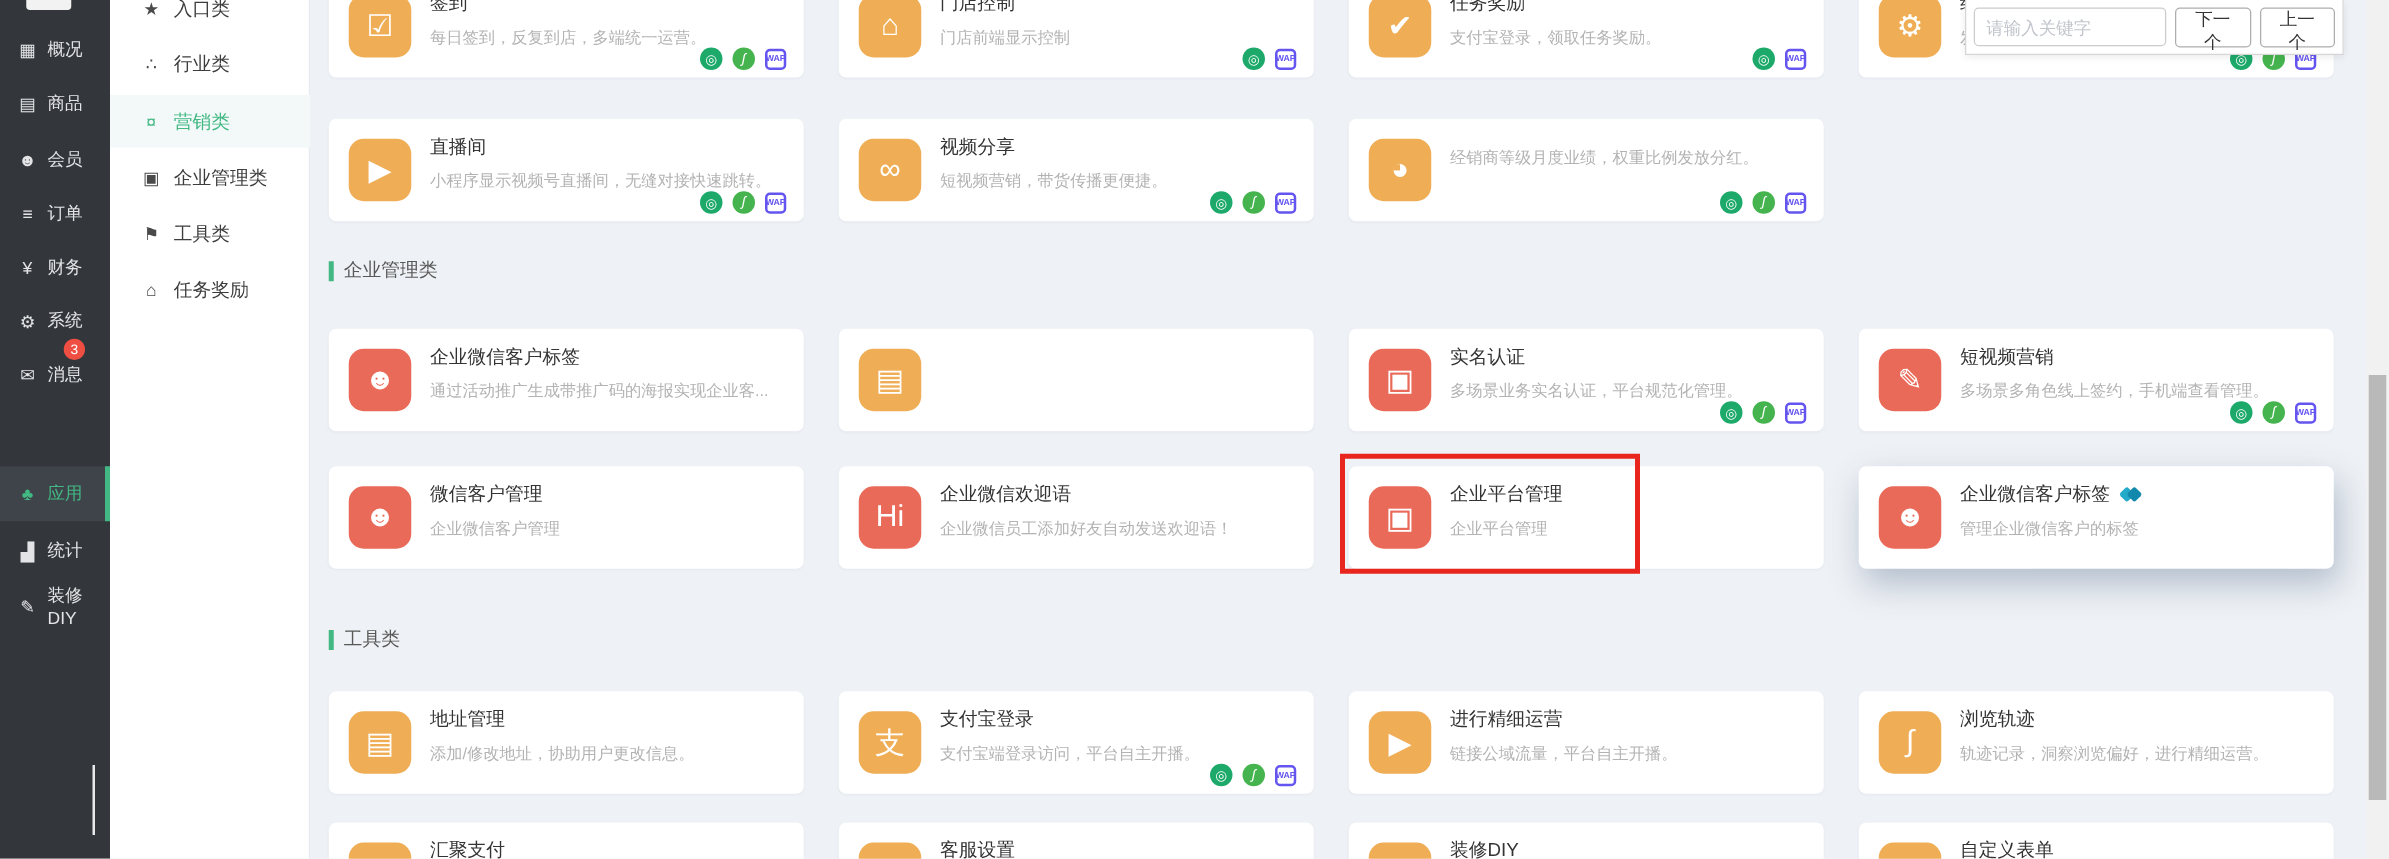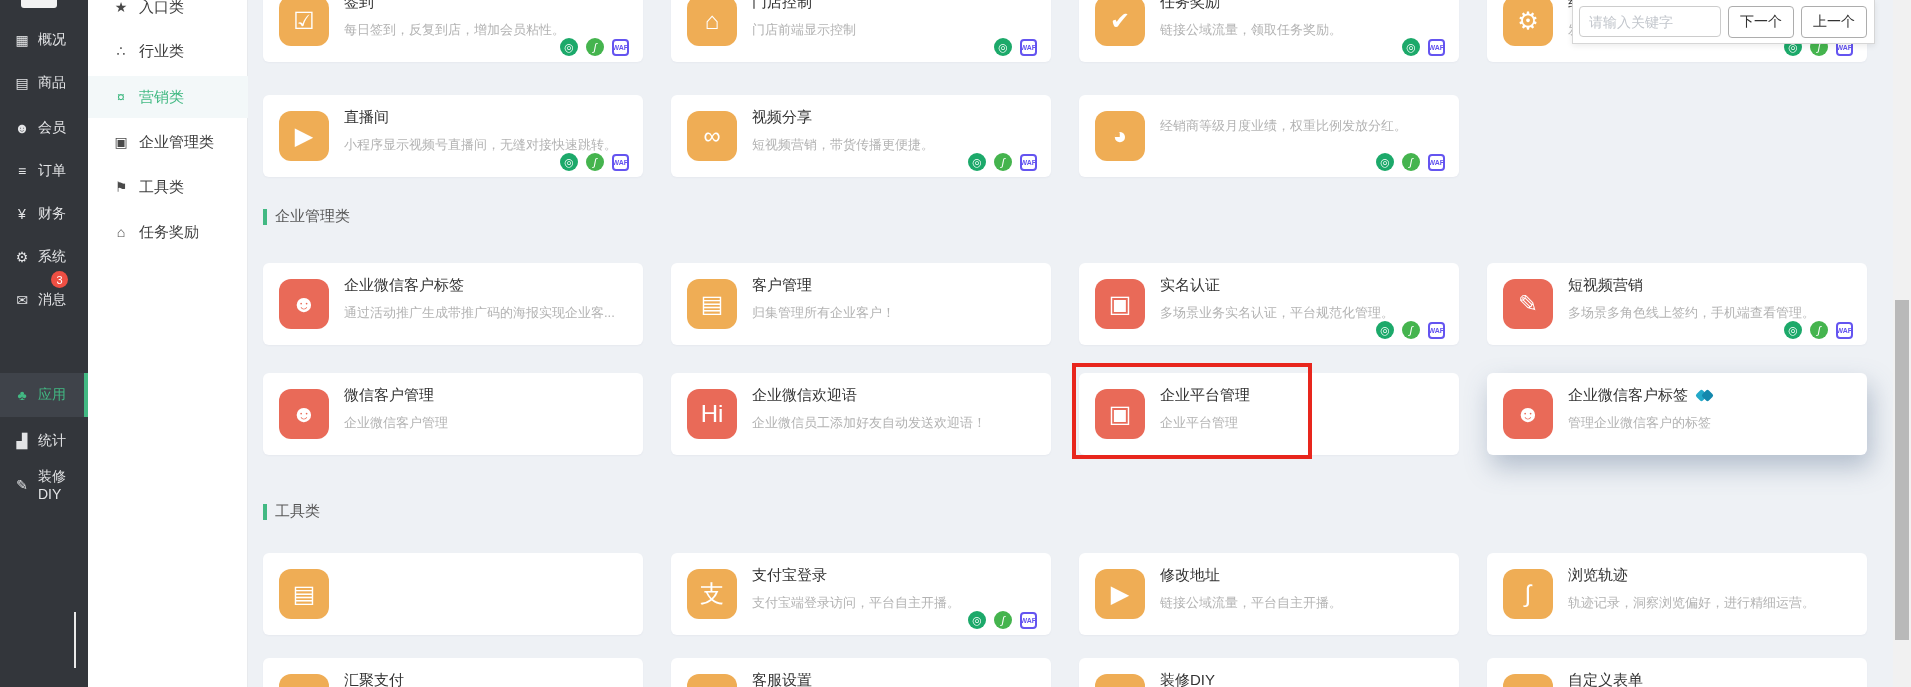--- a/index.html
+++ b/index.html
@@ -61,21 +61,21 @@
   .tags-icon::after { left:9px; top:3px; background:#1388ad; }
 
   
   .annotation-rect { position:absolute; left:1072px; top:363px; width:240px; height:96px;
                      border:4px solid #e8261d; z-index:40; pointer-events:none; }
 
   
   .search-overlay { position:absolute; left:1572px; top:0; width:303px; height:44px; background:#fff;
                     border:1px solid #d6d6d6; border-top:none; display:flex; align-items:center;
                     padding:0 6px; gap:7px; z-index:50; box-shadow:0 2px 6px rgba(0,0,0,.08); }
-  .search-overlay input { width:142px; height:31px; border:1px solid #ccc; border-radius:4px;
+  .search-overlay input { width:154px; height:31px; border:1px solid #ccc; border-radius:4px;
                     padding:0 9px; font-size:14px; color:#333; outline:none;
                     font-family:"Liberation Sans","DejaVu Sans",sans-serif; }
   .search-overlay input::placeholder { color:#c2c6cc; }
   .search-overlay button { height:32px; padding:0 11px; background:#fff; border:1px solid #adadad;
                     border-radius:4px; font-size:14px; color:#333; cursor:pointer;
                     font-family:"Liberation Sans","DejaVu Sans",sans-serif; }
 
   
   .page-scrollbar { position:absolute; right:0; top:0; width:18px; height:687px; background:#f1f1f1; z-index:60; }
   .page-scrollbar .thumb { position:absolute; left:2px; top:300px; width:14px; height:340px; background:#b9b9b9; }
@@ -161,21 +161,21 @@
 <main class="main">
     <div class="row" style="top: -20px;">
       <article class="card">
         <div class="app-icon orange">
           <span>☑</span>
         </div>
         <div class="tx">
           <h3 class="title">
             <span>签到</span>
           </h3>
-          <p class="desc">每日签到，反复到店，增加会员粘性。</p>
+          <p class="desc">每日签到，反复到店，多端统一运营。</p>
         </div>
         <div class="badges">
           <span class="badge mini">◎</span>
           <span class="badge link">ʃ</span>
           <span class="badge wap">WAP</span>
         </div>
       </article>
       <article class="card">
         <div class="app-icon orange">
           <span>⌂</span>
@@ -192,21 +192,21 @@
         </div>
       </article>
       <article class="card">
         <div class="app-icon orange">
           <span>✔</span>
         </div>
         <div class="tx">
           <h3 class="title">
             <span>任务奖励</span>
           </h3>
-          <p class="desc">链接公域流量，领取任务奖励。</p>
+          <p class="desc">支付宝登录，领取任务奖励。</p>
         </div>
         <div class="badges">
           <span class="badge mini">◎</span>
           <span class="badge wap">WAP</span>
         </div>
       </article>
       <article class="card">
         <div class="app-icon orange">
           <span>⚙</span>
         </div>
@@ -280,26 +280,20 @@
           <h3 class="title">
             <span>企业微信客户标签</span>
           </h3>
           <p class="desc">通过活动推广生成带推广码的海报实现企业客...</p>
         </div>
       </article>
       <article class="card">
         <div class="app-icon orange">
           <span>▤</span>
         </div>
-        <div class="tx">
-          <h3 class="title">
-            <span>客户管理</span>
-          </h3>
-          <p class="desc">归集管理所有企业客户！</p>
-        </div>
       </article>
       <article class="card">
         <div class="app-icon red">
           <span>▣</span>
         </div>
         <div class="tx">
           <h3 class="title">
             <span>实名认证</span>
           </h3>
           <p class="desc">多场景业务实名认证，平台规范化管理。</p>
@@ -373,20 +367,26 @@
           <p class="desc">管理企业微信客户的标签</p>
         </div>
       </article>
     </div>
     <div class="sec-header" style="top: 502px;">工具类</div>
     <div class="row" style="top: 553px;">
       <article class="card">
         <div class="app-icon orange">
           <span>▤</span>
         </div>
+        <div class="tx">
+          <h3 class="title">
+            <span>地址管理</span>
+          </h3>
+          <p class="desc">添加/修改地址，协助用户更改信息。</p>
+        </div>
       </article>
       <article class="card">
         <div class="app-icon orange">
           <span>支</span>
         </div>
         <div class="tx">
           <h3 class="title">
             <span>支付宝登录</span>
           </h3>
           <p class="desc">支付宝端登录访问，平台自主开播。</p>
@@ -396,21 +396,21 @@
           <span class="badge link">ʃ</span>
           <span class="badge wap">WAP</span>
         </div>
       </article>
       <article class="card">
         <div class="app-icon orange">
           <span>▶</span>
         </div>
         <div class="tx">
           <h3 class="title">
-            <span>修改地址</span>
+            <span>进行精细运营</span>
           </h3>
           <p class="desc">链接公域流量，平台自主开播。</p>
         </div>
       </article>
       <article class="card">
         <div class="app-icon orange">
           <span>∫</span>
         </div>
         <div class="tx">
           <h3 class="title">

